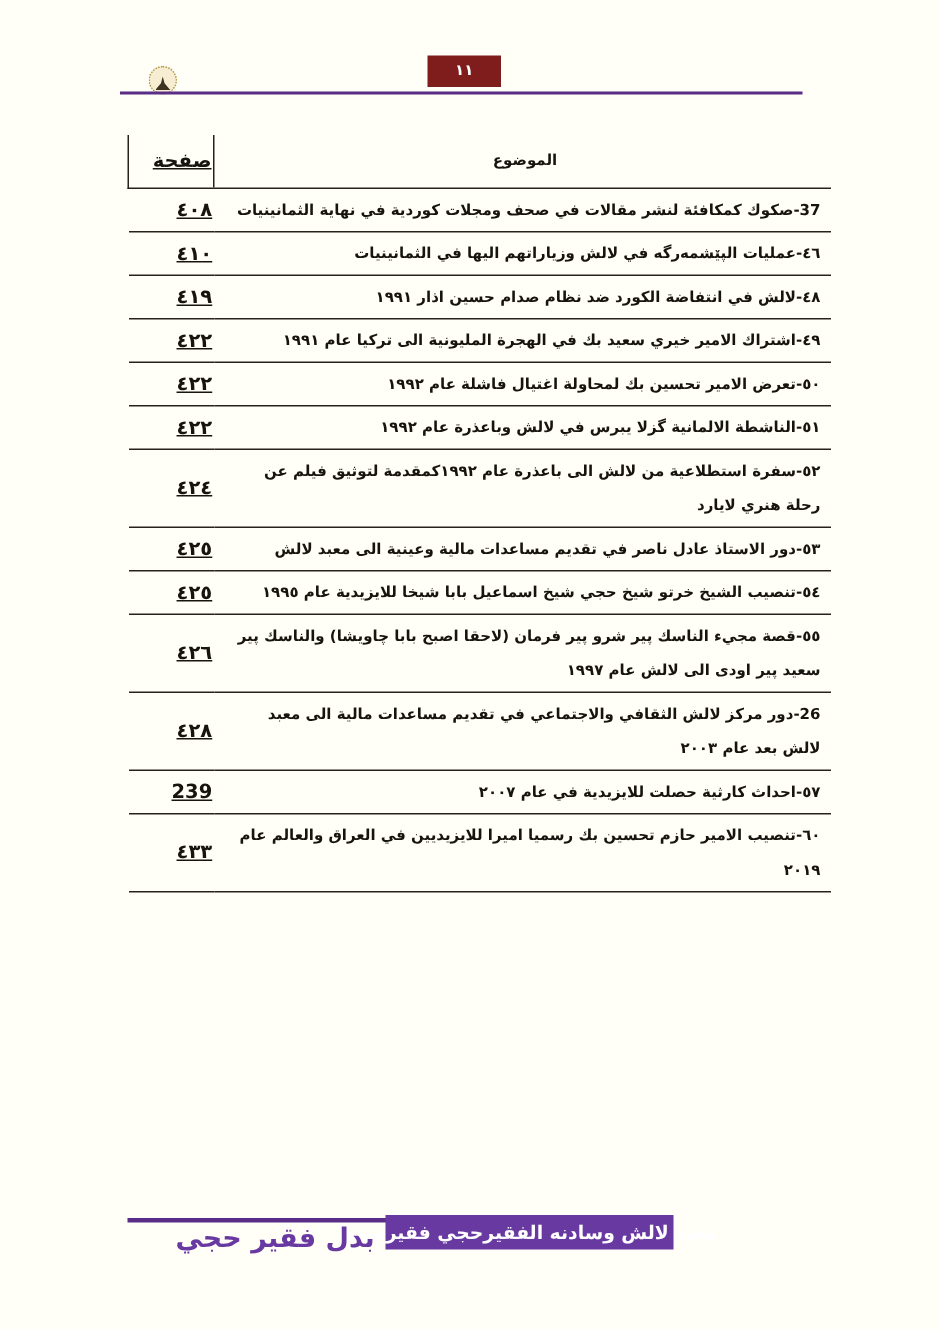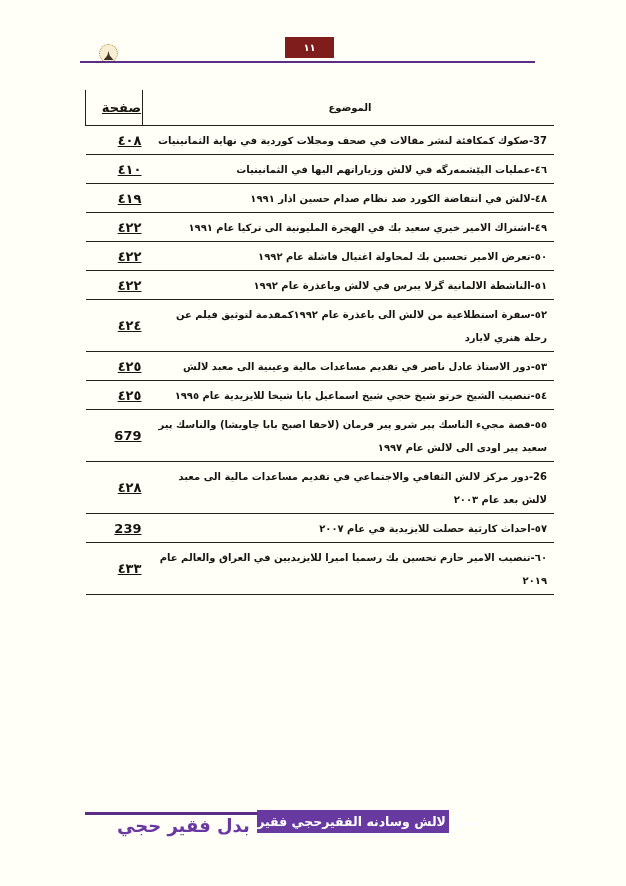--- a/index.html
+++ b/index.html
@@ -112,21 +112,21 @@
       <tr>
         <td class="subject">٥٣-دور الاستاذ عادل ناصر في تقديم مساعدات مالية وعينية الى معبد لالش</td>
         <td class="pagecol divider">٤٢٥</td>
       </tr>
       <tr>
         <td class="subject">٥٤-تنصيب الشيخ خرتو شيخ حجي شيخ اسماعيل بابا شيخا للايزيدية عام ١٩٩٥</td>
         <td class="pagecol divider">٤٢٥</td>
       </tr>
       <tr>
         <td class="subject">٥٥-قصة مجيء الناسك پير شرو پير فرمان (لاحقا اصبح بابا چاويشا) والناسك پير سعيد پير اودى الى لالش عام ١٩٩٧</td>
-        <td class="pagecol divider">679</td>
+        <td class="pagecol divider">٤٢٦</td>
       </tr>
       <tr>
         <td class="subject">26-دور مركز لالش الثقافي والاجتماعي في تقديم مساعدات مالية الى معبد لالش بعد عام ٢٠٠٣</td>
         <td class="pagecol divider">٤٢٨</td>
       </tr>
       <tr>
         <td class="subject">٥٧-احداث كارثية حصلت للايزيدية في عام ٢٠٠٧</td>
         <td class="pagecol divider">239</td>
       </tr>
       <tr>

